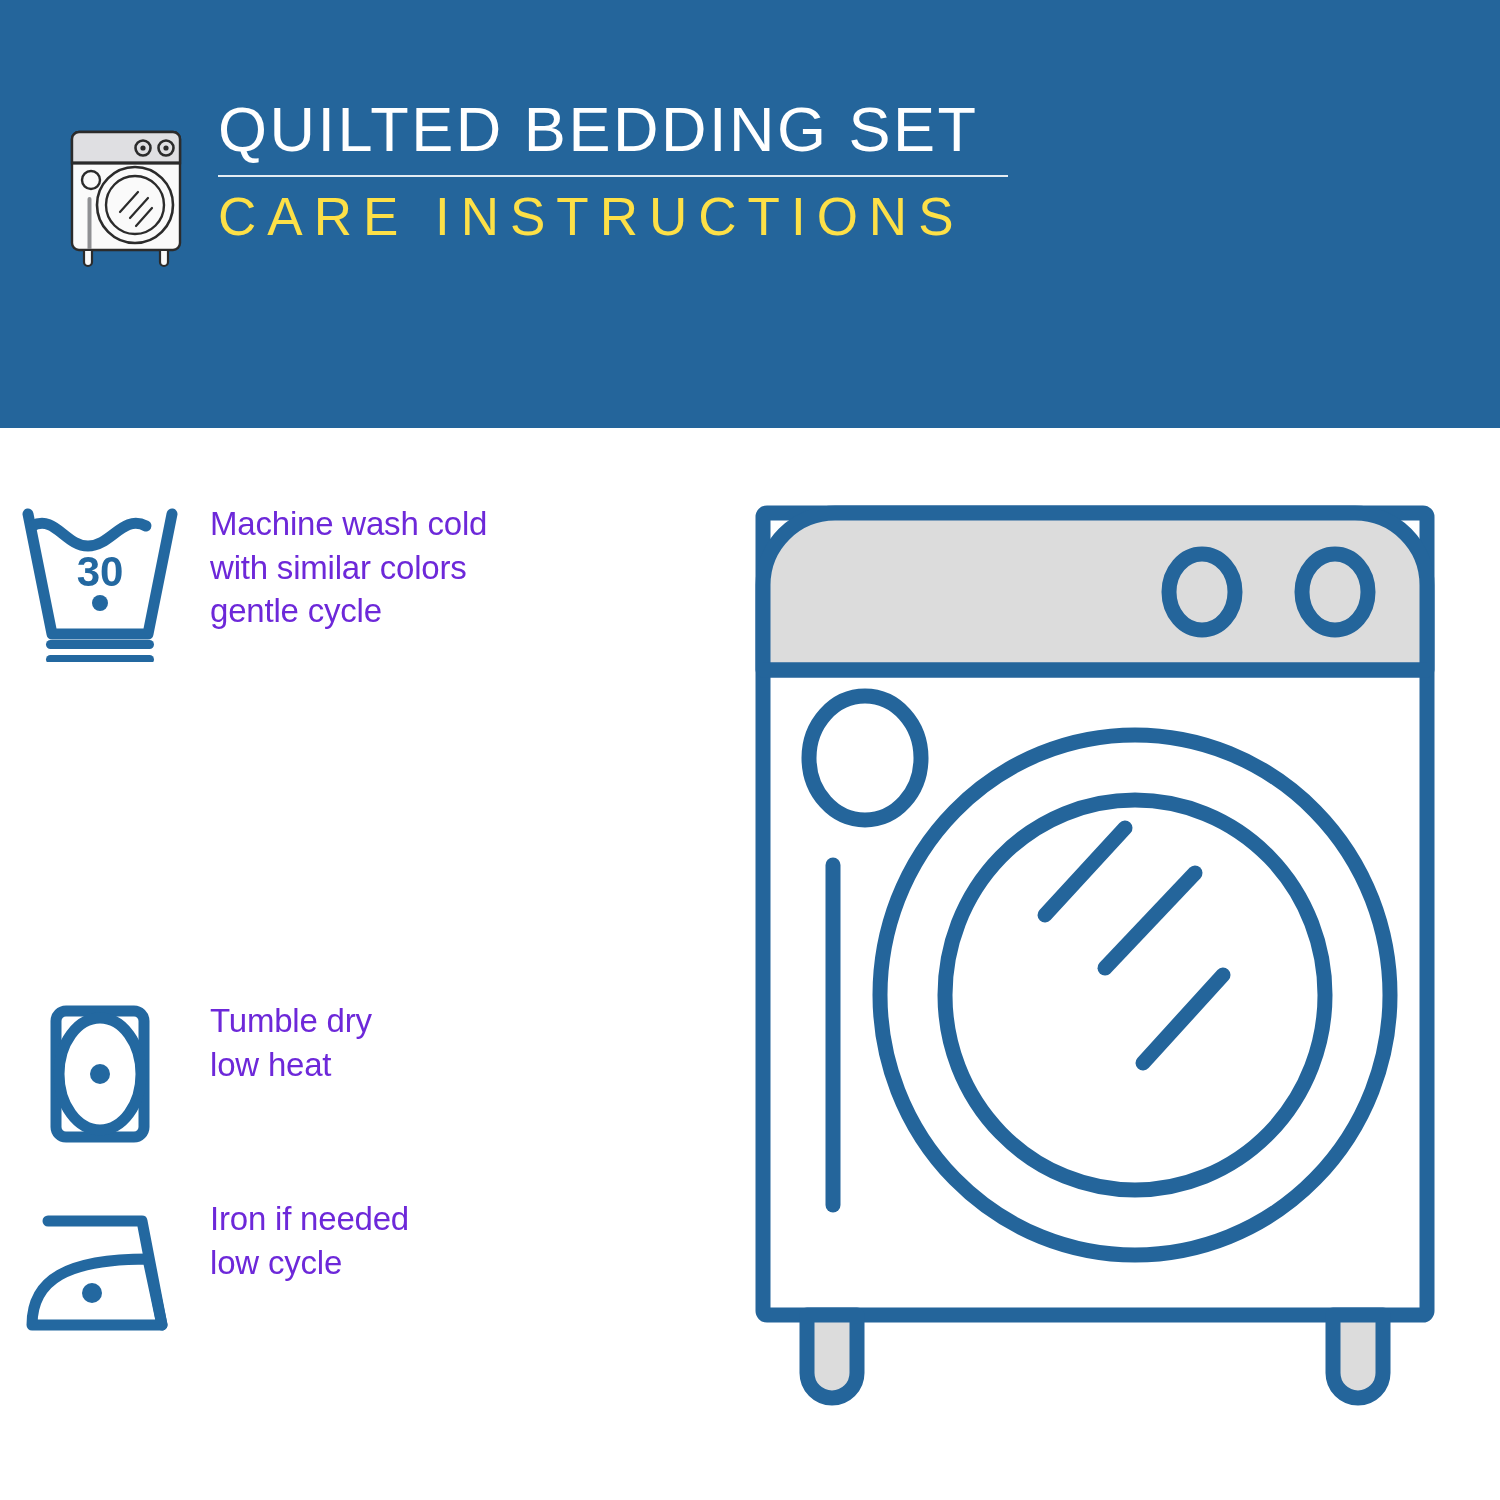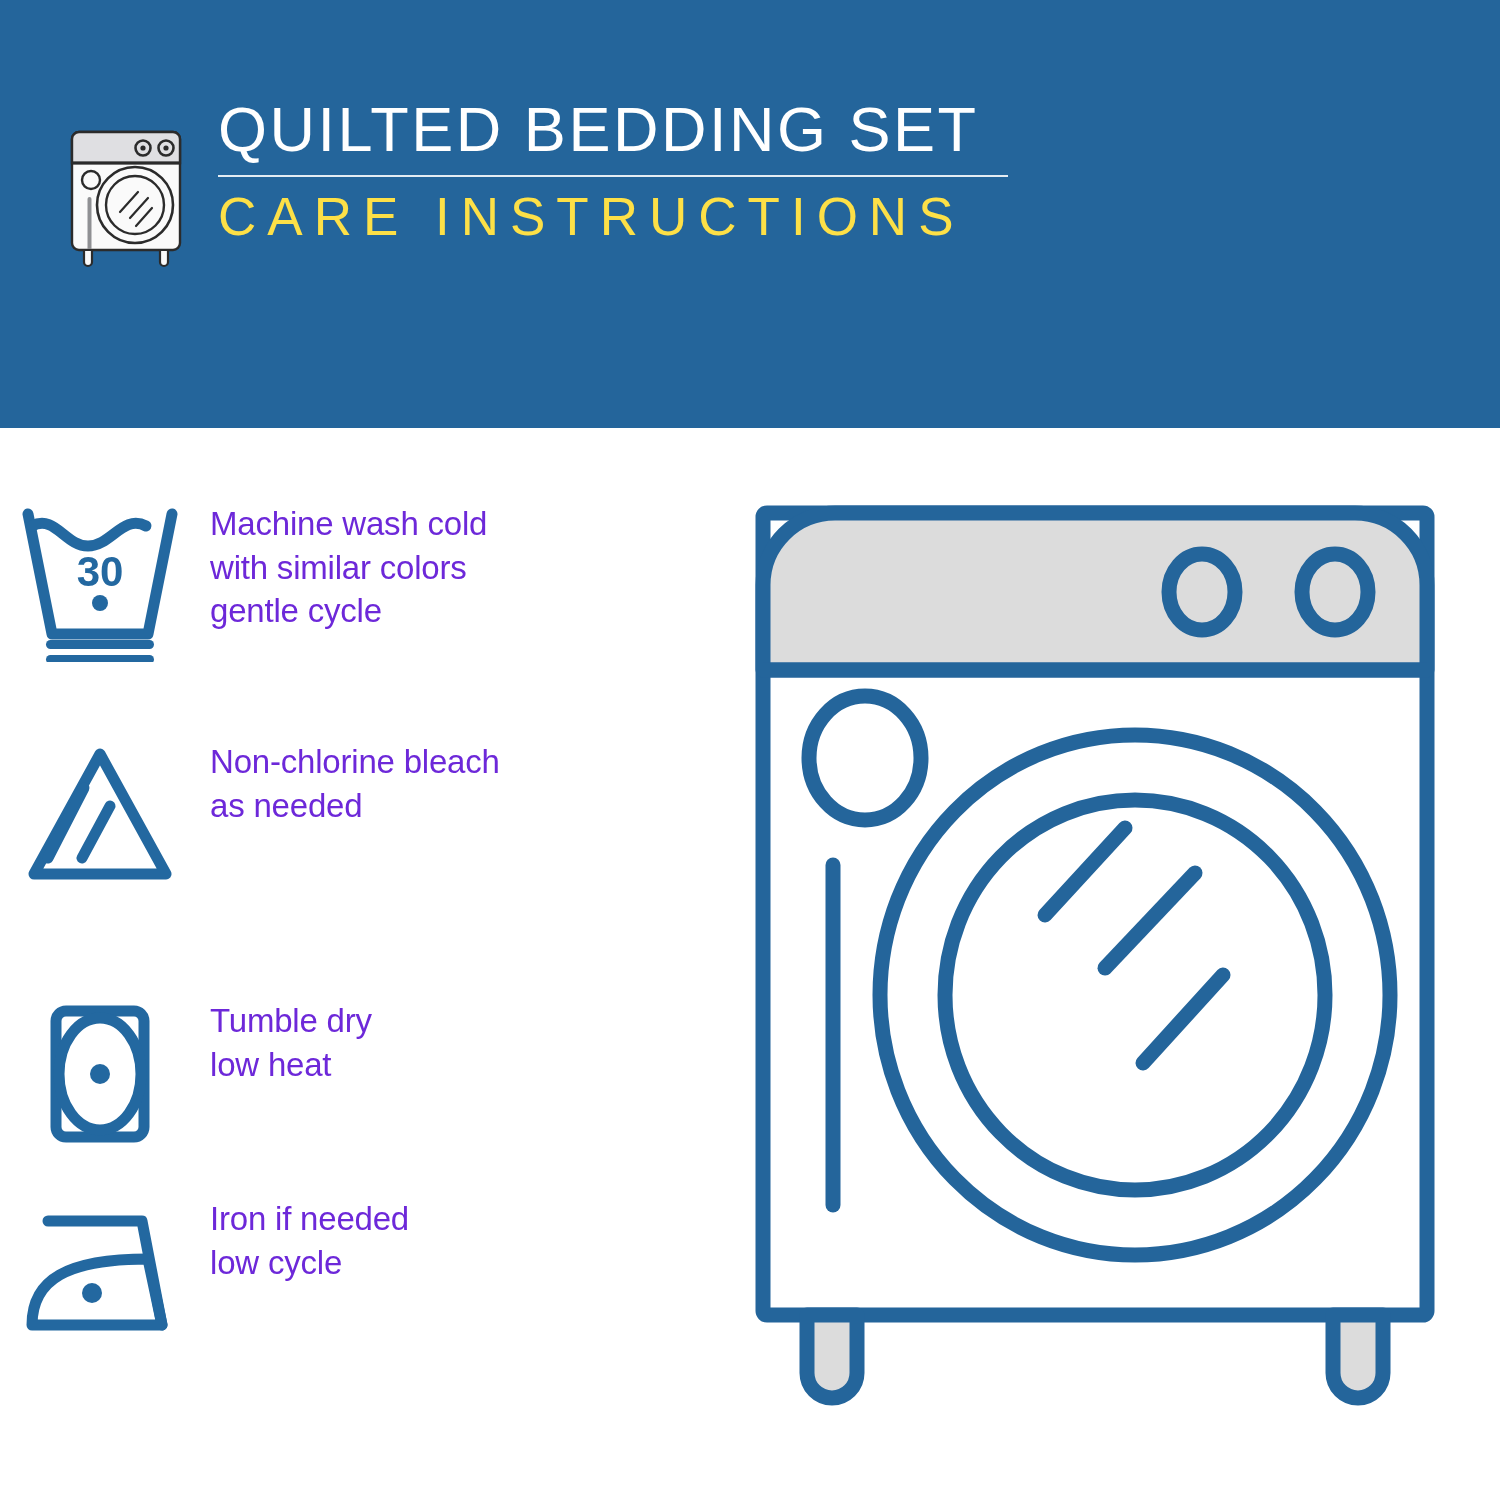--- a/index.html
+++ b/index.html
@@ -170,31 +170,20 @@
 
           <rect x="36" y="138" width="108" height="9" rx="4.5" fill="#2368A0"></rect>
           <rect x="36" y="153" width="108" height="9" rx="4.5" fill="#2368A0"></rect>
         </svg>
       </div>
       <div class="care-text">Machine wash cold
 with similar colors
 gentle cycle</div>
     </div>
 
-    <div class="care-row" id="row-1">
-      <div class="care-icon-wrap">
-        <svg viewBox="0 0 180 150" width="180" height="150" aria-hidden="true">
-          <path d="M90 14 L156 134 L24 134 Z" fill="none" stroke="#2368A0" stroke-width="11" stroke-linejoin="round"></path>
-          <line x1="74" y1="48" x2="38" y2="118" stroke="#2368A0" stroke-width="11" stroke-linecap="round"></line>
-          <line x1="100" y1="66" x2="72" y2="118" stroke="#2368A0" stroke-width="11" stroke-linecap="round"></line>
-        </svg>
-      </div>
-      <div class="care-text">Non-chlorine bleach
-as needed</div>
-    </div>
 
     <div class="care-row" id="row-2">
       <div class="care-icon-wrap">
         <svg viewBox="0 0 180 150" width="180" height="150" aria-hidden="true">
           <rect x="46" y="12" width="88" height="126" rx="10" fill="none" stroke="#2368A0" stroke-width="11"></rect>
           <ellipse cx="90" cy="75" rx="41" ry="56" fill="none" stroke="#2368A0" stroke-width="11"></ellipse>
           <circle cx="90" cy="75" r="10" fill="#2368A0"></circle>
         </svg>
       </div>
       <div class="care-text">Tumble dry

